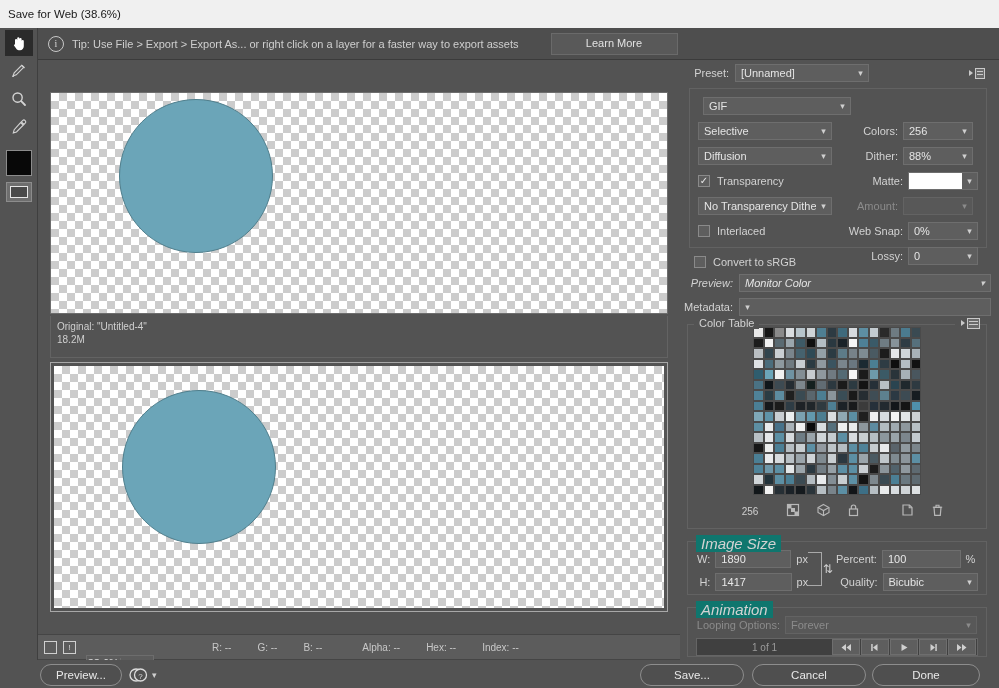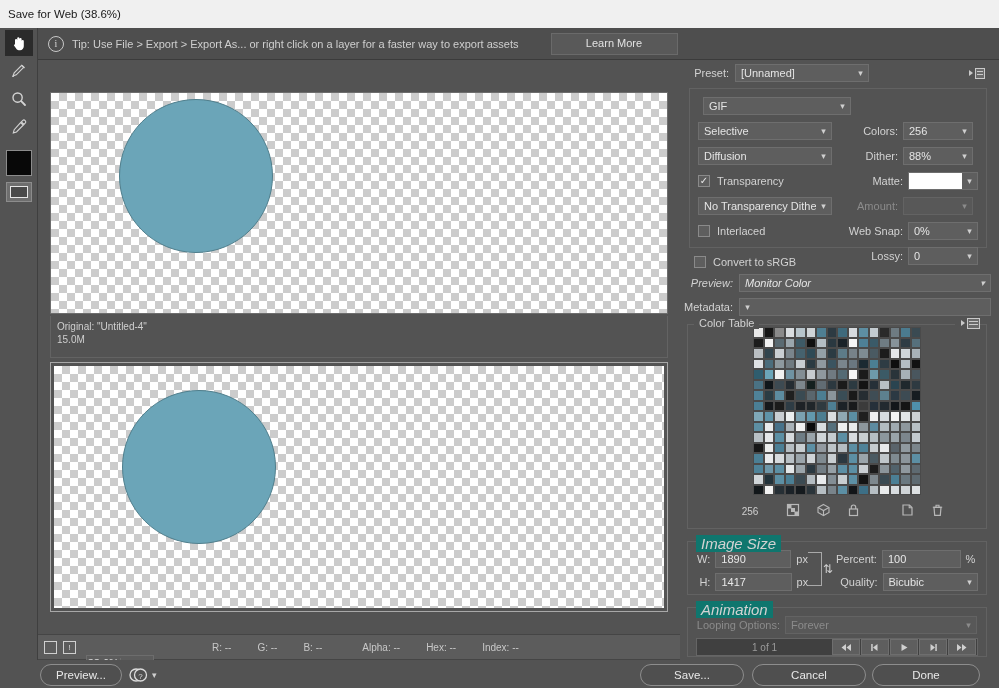--- a/index.html
+++ b/index.html
@@ -276,21 +276,21 @@
   <div class="preview-area">
 
     <div class="pane pane-top">
       <div class="pane-img">
         <div class="circle top"></div>
       </div>
     </div>
 
     <div class="pane-info top">
       <div>Original: "Untitled-4"</div>
-      <div>15.0M</div>
+      <div>18.2M</div>
     </div>
 
     <div class="pane pane-bottom">
       <div class="pane-img">
         <div class="circle bottom"></div>
       </div>
     </div>
 
     <div class="info-lower">
       <div class="left">

